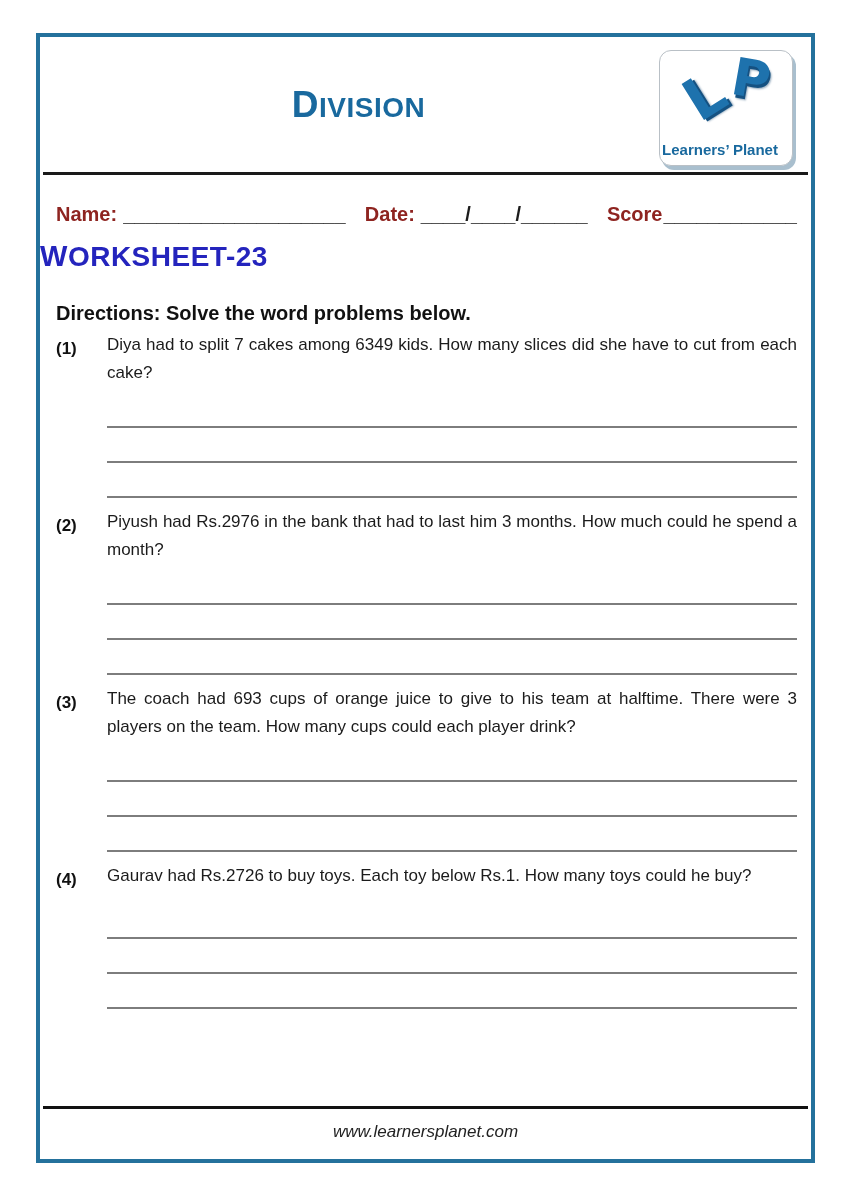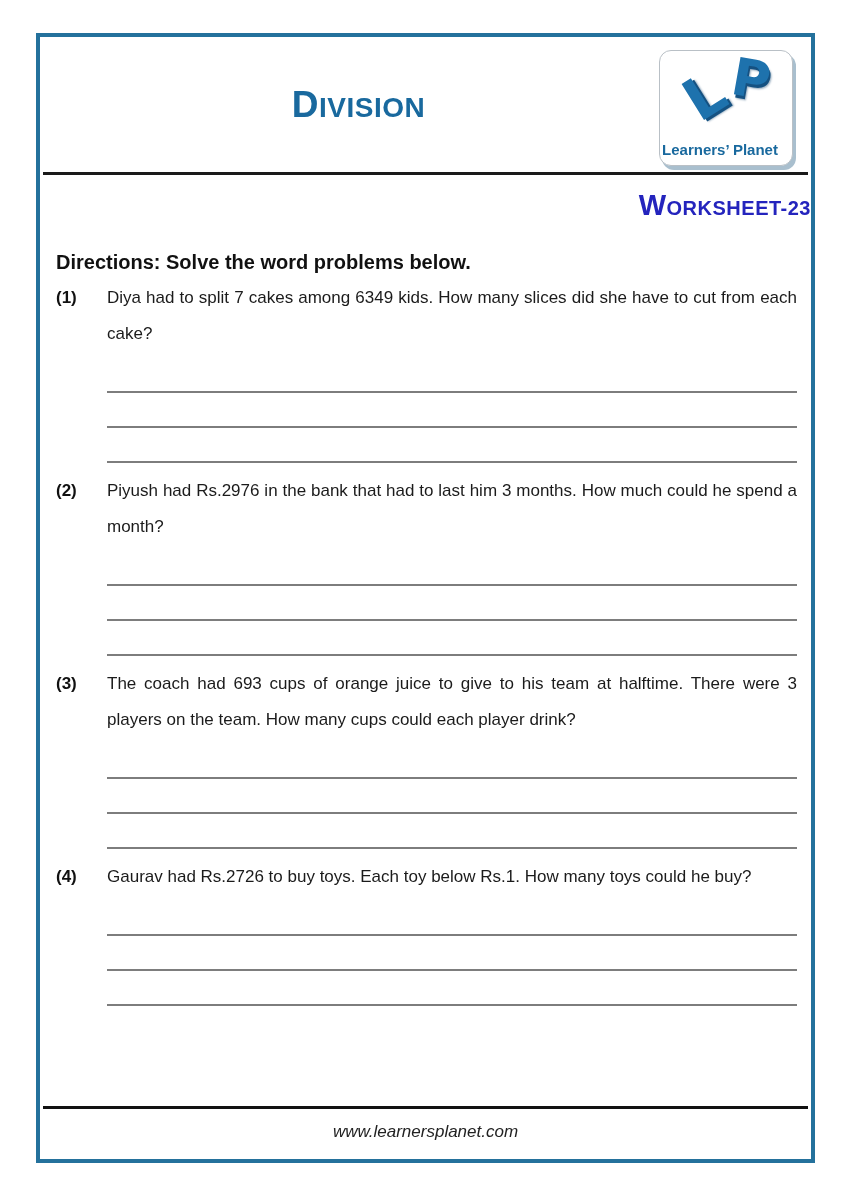--- a/index.html
+++ b/index.html
@@ -109,23 +109,23 @@
     font-size: 20px;
     font-weight: bold;
     white-space: nowrap;
   }
   .field-label { color: #8e2420; }
   .field-blank { color: #1c1c1c; margin-left: 6px; }
   .field-blank.tight { margin-left: 1px; }
 
   .worksheet-heading {
     margin: 14px 0 0 0;
-    text-align: right;
+    text-align: left;
     color: #2424bd;
-    font-size: 20px;
+    font-size: 28px;
     font-weight: bold;
     letter-spacing: 0.5px;
   }
   .worksheet-heading::first-letter { font-size: 29px; }
 
   
   .main {
     padding: 22px 14px 0 16px;
   }
   .directions {
@@ -142,21 +142,21 @@
     flex-shrink: 0;
     font-size: 17px;
     font-weight: bold;
     line-height: 36px;
     color: #111111;
   }
   .problem-text {
     flex: 1;
     margin: 0;
     font-size: 17px;
-    line-height: 36px;
+    line-height: 28px;
     text-align: justify;
     color: #1b1b1b;
   }
   .answer-lines { margin-left: 51px; margin-top: 6px; }
   .answer-line {
     height: 35px;
     border-bottom: 2px solid #7d7d7d;
   }
 
   
@@ -194,20 +194,31 @@
         <div class="logo-letters">
           <span class="logo-l">L</span>
           <span class="logo-p">P</span>
         </div>
         <div class="logo-brand">Learners’ Planet</div>
       </div>
     </header>
 
     <div class="header-rule"></div>
 
+    <div class="fields-row">
+      <div class="field">
+        <span class="field-label">Name:</span><span class="field-blank">____________________</span>
+      </div>
+      <div class="field">
+        <span class="field-label">Date:</span><span class="field-blank">____/____/______</span>
+      </div>
+      <div class="field">
+        <span class="field-label">Score</span><span class="field-blank tight">____________</span>
+      </div>
+    </div>
 
     <h2 class="worksheet-heading">WORKSHEET-23</h2>
 
     <div class="main">
       <p class="directions">Directions: Solve the word problems below.</p>
 
       <section class="problem">
         <div class="problem-head">
           <span class="problem-number">(1)</span>
           <p class="problem-text">Diya had to split 7 cakes among 6349 kids. How many slices did she have to cut from each cake?</p>

